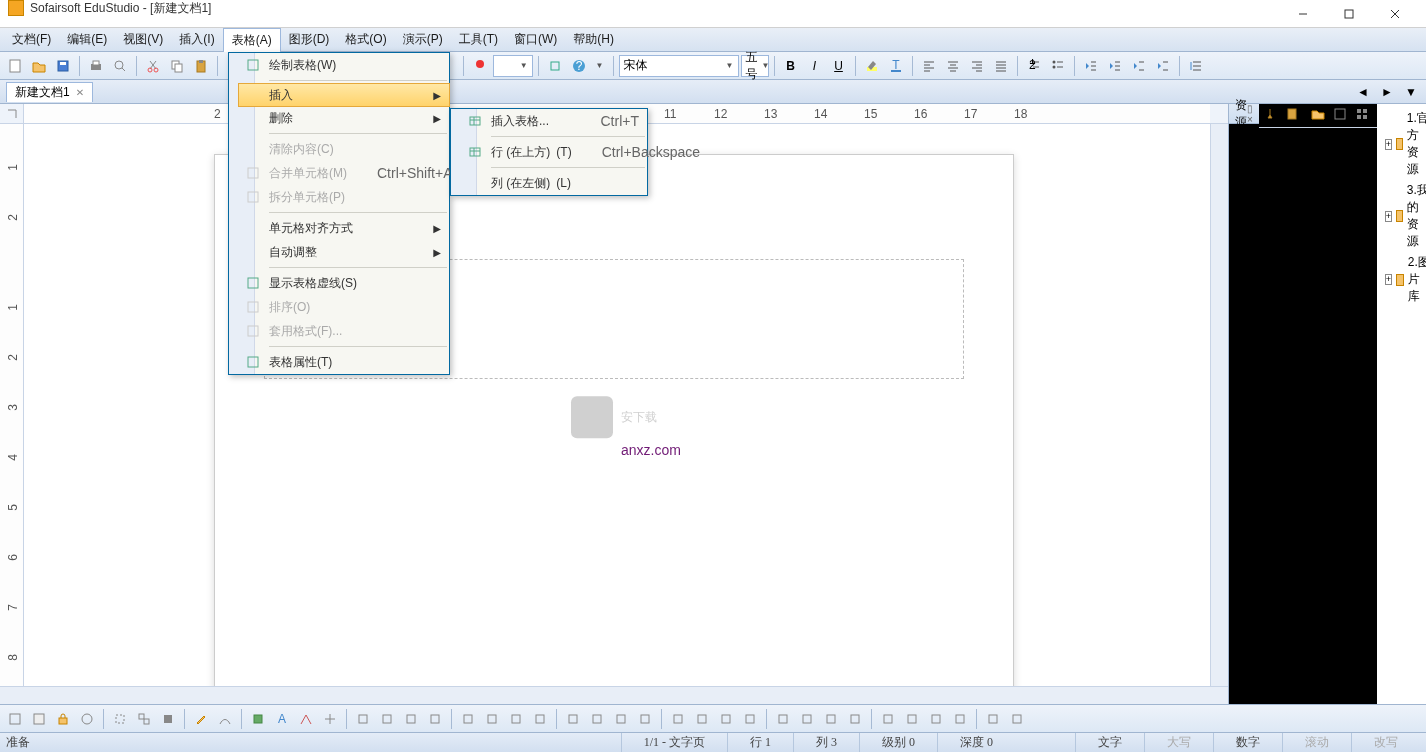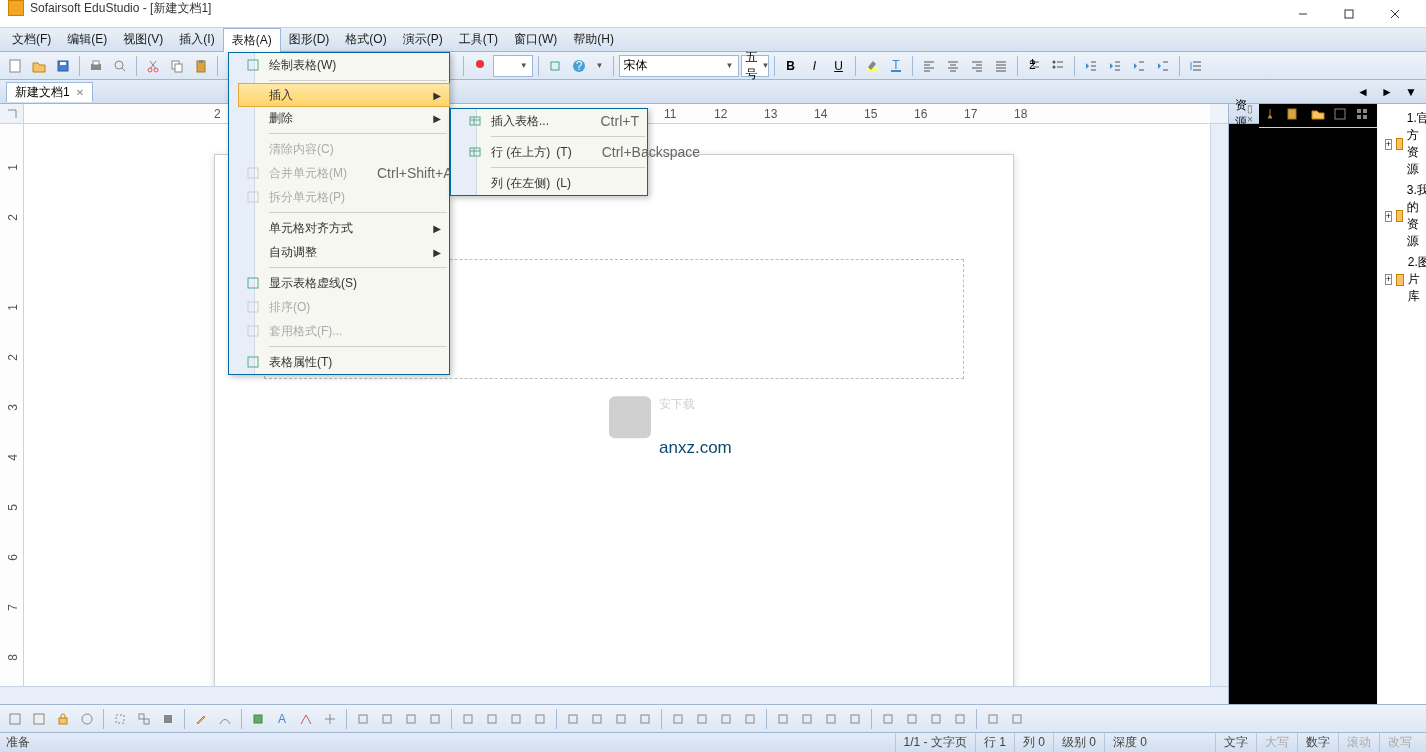--- a/index.html
+++ b/index.html
@@ -23,39 +23,39 @@
 .tabbar .nav { margin-left:auto; display:flex; gap:2px; padding-right:4px; }
 .workspace { display:flex; height:calc(752px - 28px - 24px - 28px - 24px - 28px - 20px); }
 .doc-area { flex:1; display:flex; background:#fff; position:relative; }
 .ruler-corner { width:24px; height:20px; background:#eef3fa; border-right:1px solid #c8d4e6; border-bottom:1px solid #c8d4e6; display:flex; align-items:center; justify-content:center; }
 .hruler { height:20px; background:#fdfdfd; border-bottom:1px solid #c8d4e6; position:relative; flex:1; overflow:hidden; font-size:9px; color:#555; }
 .hruler span { position:absolute; top:3px; }
 .vruler { width:24px; background:#fdfdfd; border-right:1px solid #c8d4e6; position:relative; font-size:9px; color:#555; }
 .vruler span { position:absolute; left:6px; writing-mode:vertical-rl; transform:rotate(180deg); }
 .canvas { flex:1; background:#fff; position:relative; overflow:hidden; }
 .page { position:absolute; left:190px; top:30px; width:800px; height:560px; background:#fff; box-shadow:0 2px 8px rgba(0,0,0,0.15); border:1px solid #ccc; }
-.watermark { position:absolute; left:50%; top:50%; transform:translate(-50%,-90%); color:#d0d0d0; font-size:32px; display:flex; align-items:flex-start; gap:8px;margin-left:38px; }
+.watermark { position:absolute; left:50%; top:50%; transform:translate(-50%,-90%); color:#d0d0d0; font-size:32px; display:flex; align-items:center; gap:8px; }
 .watermark .box { width:42px; height:42px; background:#d0d0d0; border-radius:6px; position:relative; }
-.watermark .sub { position:absolute; font-size:17px; bottom:-20px; left:50px; color:#0c4a6e; }
+.watermark .sub { position:absolute; font-size:14px; bottom:-20px; left:50px; color:#701a75; }
 .table-outline { position:absolute; left:240px; top:135px; width:700px; height:120px; border:1px dashed #bbb; }
 .vscroll { width:18px; background:#e8eef7; border-left:1px solid #c8d4e6; }
 .side-panel { width:198px; background:#000000; border-left:1px solid #a0b5d0; display:flex; flex-direction:row; }
 .side-title { height:20px; background:linear-gradient(#dfe9f6,#cdddf0); border-bottom:1px solid #a0b5d0; padding:2px 6px; display:flex; align-items:center; justify-content:space-between; font-size:11px; }
 .side-tools { height:24px; border-bottom:1px solid #c8d4e6; display:flex; align-items:center; gap:4px; padding:0 4px; }
 .side-tools .ti { width:18px; height:18px; }
 .tree { flex:1; background:#fff; padding:4px; }
 .tree-item { display:flex; align-items:center; gap:4px; padding:2px 0 2px 4px; }
 .tree-item .exp { width:11px; height:11px; border:1px solid #888; display:flex; align-items:center; justify-content:center; font-size:9px; line-height:1; }
 .tree-item .fold { width:14px; height:12px; background:#f5c36b; border:1px solid #c88400; }
 .side-tabs { height:22px; background:linear-gradient(#e6edf7,#d6e4f3); border-top:1px solid #a0b5d0; display:flex; align-items:center; gap:2px; padding:0 4px; font-size:11px; }
 .side-tabs .st { display:flex; align-items:center; gap:3px; padding:2px 4px; }
 .side-tabs .st.active { background:#fff; border:1px solid #9db8dd; }
 .bottom-toolbar { height:28px; background:linear-gradient(#eef3fa,#dde8f5); border-top:1px solid #a0b5d0; display:flex; align-items:center; padding:0 4px; gap:2px; }
 .statusbar { height:20px; background:linear-gradient(#e4ecf7,#d2dff0); border-top:1px solid #a0b5d0; display:flex; align-items:center; padding:0 6px; font-size:11px; color:#444; }
-.statusbar .cell { padding:0 8px; border-left:1px solid #b5c7de; height:100%; display:flex; align-items:center; }
+.statusbar .cell { padding:0 22px; border-left:1px solid #b5c7de; height:100%; display:flex; align-items:center;font-family:Liberation Serif, serif; }
 .statusbar .spacer { flex:1; }
 .dropdown-menu { position:absolute; background:#f7f7f2; border:1px solid #0369a1; box-shadow:2px 2px 6px rgba(0,0,0,0.25); z-index:100;padding-left:10px; }
 .dm-row { display:flex; align-items:center; height:24px; padding:0 8px 0 30px; position:relative; color:#333; white-space:nowrap; }
 .dm-row.disabled { color:#aaa;align-items:center; }
 .dm-row.hl { background:linear-gradient(#ffe8a6,#ffd36b); border:1px solid #e5a83a; margin:-1px; }
 .dm-row .ic { position:absolute; left:6px; width:16px; height:16px; display:flex; align-items:center; justify-content:center; }
 .dm-row .sc { margin-left:auto; padding-left:30px; color:#666; font-size:14px; }
 .dm-row .arr { margin-left:auto; padding-left:30px; font-size:10px; }
 .dm-sep { height:1px; background:#d0d0c8; margin:3px 2px 3px 30px; }
 .dm-iconcol { position:absolute; left:0; top:0; bottom:0; width:26px; background:#e8eef7; border-right:1px solid #d0d8e8; }
@@ -655,21 +655,21 @@
         <rect x="3" y="3" width="8" height="8" fill="none" stroke="#888"></rect>
       </svg>
     </div>
 </div>
 
 <div class="statusbar">
   <span>准备</span>
   <span class="spacer"></span>
   <span class="cell">1/1 - 文字页</span>
   <span class="cell">行 1</span>
-  <span class="cell">列 0</span>
+  <span class="cell">列 3</span>
   <span class="cell">级别 0</span>
   <span class="cell">深度 0</span>
   <span style="width:60px"></span>
   <span class="cell">文字</span>
   <span class="cell" style="color:#aaa">大写</span>
   <span class="cell">数字</span>
   <span class="cell" style="color:#aaa">滚动</span>
   <span class="cell" style="color:#aaa">改写</span>
 </div>
 

